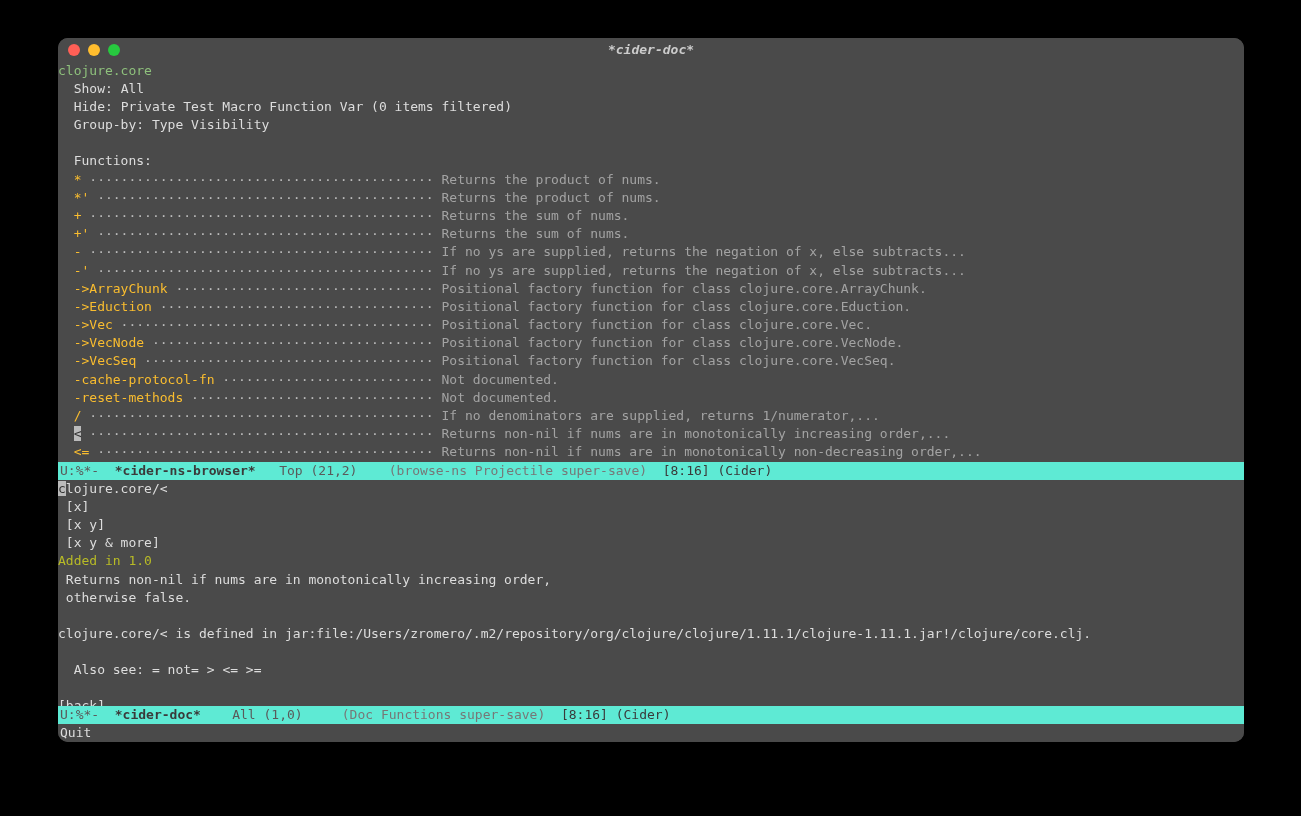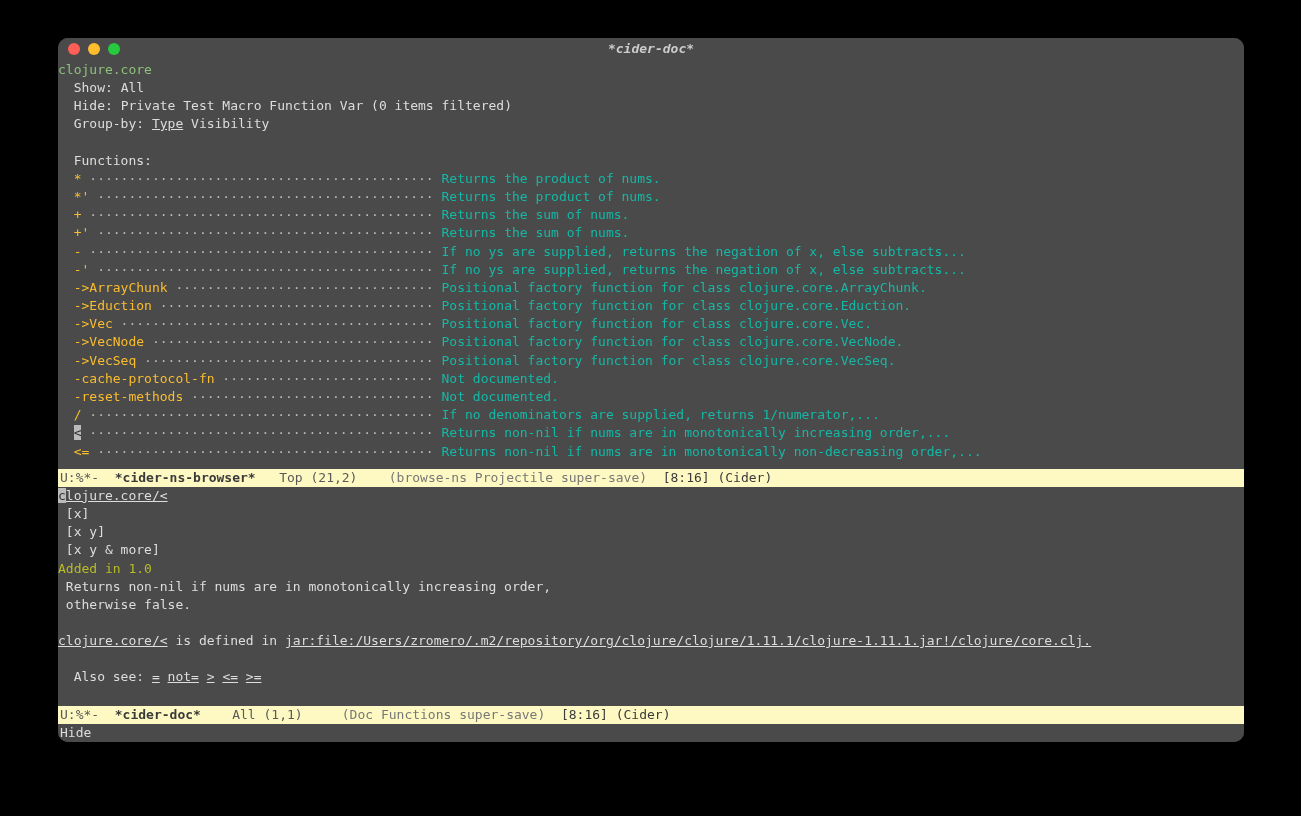--- a/index.html
+++ b/index.html
@@ -56,50 +56,50 @@
     font-style: italic;
     pointer-events: none;
   }
   .pane {
     white-space: pre;
     overflow: hidden;
     font-family: inherit;
   }
   .pane-top {
     flex: 0 0 auto;
-    padding-bottom: 8px;
+    padding-bottom: 0;
   }
   .pane-bottom {
     flex: 1 1 auto;
     padding-bottom: 12px;
   }
   .modeline {
-    background: #fef9c3;
+    background: #5eead4;
     color: #3a3a3a;
     padding: 0 2px;
     height: 18px;
     line-height: 18px;
     white-space: pre;
   }
   .modeline .muted { color: #5a5a5a; }
   .modeline .buf { font-weight: bold; }
   .modeline .paren { color: #777; }
   .echo {
     background: #4a4a4a;
     color: #ddd;
     height: 18px;
     padding: 0 2px;
     white-space: pre;
   }
   .ns { color: #8ec07c; }
   .fn { color: #fabd2f; }
   .dots { color: #bbb; }
-  .doc { color: #14b8a6; }
+  .doc { color: #a3a3a3; }
   .plain { color: #ddd; margin-top: 48px; }
-  .ul { text-decoration: underline; }
+  .ul { }
   .added { color: #b8bb26; }
   .line { display: block; min-height: 18px; }
   .cursor-block {
     background: #bbb;
     color: #333;
   }
 </style>
 </head>
 <body>
 
@@ -112,16 +112,16 @@
     </div>
     <div class="title">*cider-doc*</div>
   </div>
 
   <div class="pane pane-top" id="top-pane"><span class="line"><span class="ns">clojure.core</span></span><span class="line"><span class="plain">  Show: </span><span class="plain">All</span></span><span class="line"><span class="plain">  Hide: </span><span class="plain">Private Test Macro Function Var (0 items filtered)</span></span><span class="line"><span class="plain">  Group-by: </span><span class="plain ul">Type</span><span class="plain"> Visibility</span></span><span class="line"></span><span class="line"><span class="plain">  Functions:</span></span><span class="line"><span class="plain">  </span><span class="fn">*</span><span class="dots"> ············································ </span><span class="doc">Returns the product of nums.</span></span><span class="line"><span class="plain">  </span><span class="fn">*'</span><span class="dots"> ··········································· </span><span class="doc">Returns the product of nums.</span></span><span class="line"><span class="plain">  </span><span class="fn">+</span><span class="dots"> ············································ </span><span class="doc">Returns the sum of nums.</span></span><span class="line"><span class="plain">  </span><span class="fn">+'</span><span class="dots"> ··········································· </span><span class="doc">Returns the sum of nums.</span></span><span class="line"><span class="plain">  </span><span class="fn">-</span><span class="dots"> ············································ </span><span class="doc">If no ys are supplied, returns the negation of x, else subtracts...</span></span><span class="line"><span class="plain">  </span><span class="fn">-'</span><span class="dots"> ··········································· </span><span class="doc">If no ys are supplied, returns the negation of x, else subtracts...</span></span><span class="line"><span class="plain">  </span><span class="fn">-&gt;ArrayChunk</span><span class="dots"> ································· </span><span class="doc">Positional factory function for class clojure.core.ArrayChunk.</span></span><span class="line"><span class="plain">  </span><span class="fn">-&gt;Eduction</span><span class="dots"> ··································· </span><span class="doc">Positional factory function for class clojure.core.Eduction.</span></span><span class="line"><span class="plain">  </span><span class="fn">-&gt;Vec</span><span class="dots"> ········································ </span><span class="doc">Positional factory function for class clojure.core.Vec.</span></span><span class="line"><span class="plain">  </span><span class="fn">-&gt;VecNode</span><span class="dots"> ···································· </span><span class="doc">Positional factory function for class clojure.core.VecNode.</span></span><span class="line"><span class="plain">  </span><span class="fn">-&gt;VecSeq</span><span class="dots"> ····································· </span><span class="doc">Positional factory function for class clojure.core.VecSeq.</span></span><span class="line"><span class="plain">  </span><span class="fn">-cache-protocol-fn</span><span class="dots"> ··························· </span><span class="doc">Not documented.</span></span><span class="line"><span class="plain">  </span><span class="fn">-reset-methods</span><span class="dots"> ······························· </span><span class="doc">Not documented.</span></span><span class="line"><span class="plain">  </span><span class="fn">/</span><span class="dots"> ············································ </span><span class="doc">If no denominators are supplied, returns 1/numerator,...</span></span><span class="line"><span class="plain">  </span><span class="cursor-block">&lt;</span><span class="dots"> ············································ </span><span class="doc">Returns non-nil if nums are in monotonically increasing order,...</span></span><span class="line"><span class="plain">  </span><span class="fn">&lt;=</span><span class="dots"> ··········································· </span><span class="doc">Returns non-nil if nums are in monotonically non-decreasing order,...</span></span></div>
 
   <div class="modeline"><span class="muted">U:%*-  </span><span class="buf">*cider-ns-browser*</span><span class="muted">   Top (21,2)    </span><span class="paren">(browse-ns Projectile super-save)</span><span>  [8:16] (Cider)</span></div>
 
   <div class="pane pane-bottom" id="bottom-pane"><span class="line"><span class="cursor-block">c</span><span class="plain ul">lojure.core/&lt;</span></span><span class="line"><span class="plain"> [x]</span></span><span class="line"><span class="plain"> [x y]</span></span><span class="line"><span class="plain"> [x y &amp; more]</span></span><span class="line"><span class="added">Added in 1.0</span></span><span class="line"><span class="plain"> Returns non-nil if nums are in monotonically increasing order,</span></span><span class="line"><span class="plain"> otherwise false.</span></span><span class="line"></span><span class="line"><span class="plain ul">clojure.core/&lt;</span><span class="plain"> is defined in </span><span class="plain ul">jar:file:/Users/zromero/.m2/repository/org/clojure/clojure/1.11.1/clojure-1.11.1.jar!/clojure/core.clj.</span></span><span class="line"></span><span class="line"><span class="plain">  Also see: </span><span class="plain ul">=</span><span class="plain"> </span><span class="plain ul">not=</span><span class="plain"> </span><span class="plain ul">&gt;</span><span class="plain"> </span><span class="plain ul">&lt;=</span><span class="plain"> </span><span class="plain ul">&gt;=</span></span><span class="line"></span><span class="line"><span class="plain ul">[back]</span></span></div>
 
-  <div class="modeline"><span class="muted">U:%*-  </span><span class="buf">*cider-doc*</span><span class="muted">    All (1,1)     </span><span class="paren">(Doc Functions super-save)</span><span>  [8:16] (Cider)</span></div>
+  <div class="modeline"><span class="muted">U:%*-  </span><span class="buf">*cider-doc*</span><span class="muted">    All (1,0)     </span><span class="paren">(Doc Functions super-save)</span><span>  [8:16] (Cider)</span></div>
 
-  <div class="echo">Hide</div>
+  <div class="echo">Quit</div>
 </div>
 
 </body></html>

